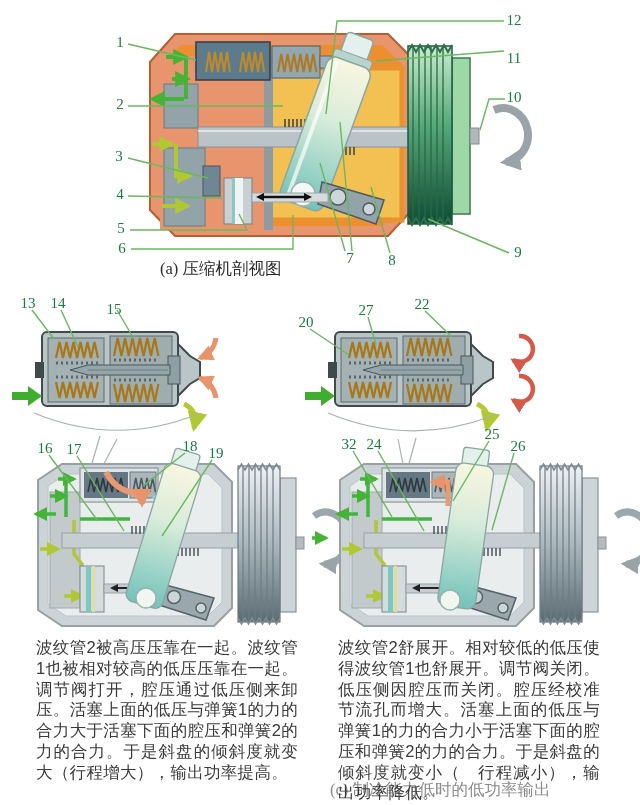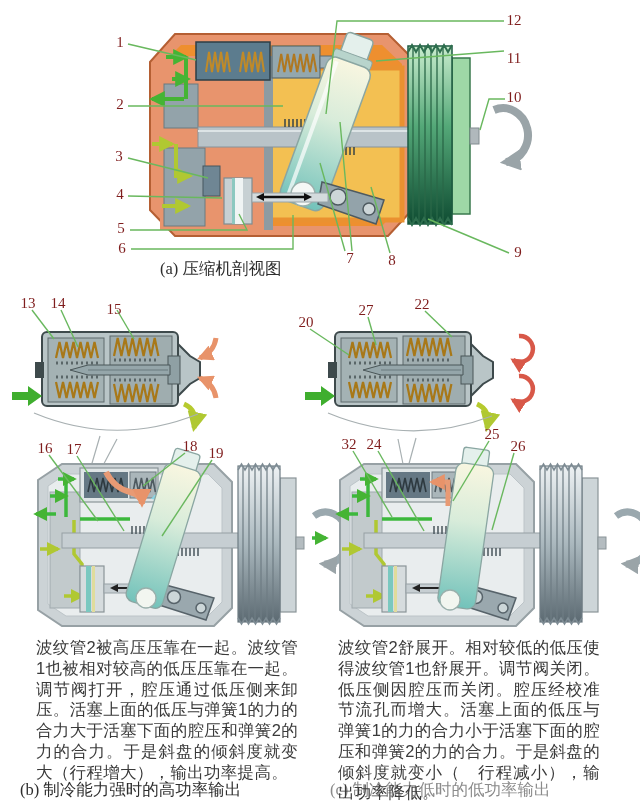--- a/index.html
+++ b/index.html
@@ -1,19 +1,19 @@
 <!DOCTYPE html>
 <html><head>
 <meta charset="utf-8">
 <style>
   html,body{margin:0;padding:0;background:#fff;}
   #canvas{position:relative;width:640px;height:805px;background:#ffffff;overflow:hidden;
           font-family:"Liberation Serif", serif;}
   #art{position:absolute;left:0;top:0;}
-  .co{position:absolute;transform:translate(-50%,-50%);font-size:15px;color:#7f1d1d;
+  .co{position:absolute;transform:translate(-50%,-50%);font-size:15px;color:#15803d;
       font-family:"Liberation Serif", serif;white-space:nowrap;}
   .cap{position:absolute;text-align:left;font-size:16.5px;color:#2e2e2e;
        font-family:"Liberation Serif", serif;white-space:nowrap;}
   .cap-c{color:#8b8b8b;}
   .para{position:absolute;width:262px;font-size:16.5px;line-height:1.26;color:#3a3a3a;
         text-align:justify;letter-spacing:0.3px;font-family:Liberation Sans, sans-serif;}
 </style>
 </head>
 <body>
 
@@ -279,19 +279,18 @@
 <div class="co" style="left:216px;top:453px">19</div>
 <div class="co" style="left:306px;top:322px">20</div>
 <div class="co" style="left:366px;top:310px">27</div>
 <div class="co" style="left:422px;top:304px">22</div>
 <div class="co" style="left:349px;top:444px">32</div>
 <div class="co" style="left:374px;top:444px">24</div>
 <div class="co" style="left:492px;top:434px">25</div>
 <div class="co" style="left:518px;top:446px">26</div>
 
 <div class="cap" style="left:160px;top:258px;width:320px">(a) 压缩机剖视图</div>
-<div class="cap" style="left:20px;top:779px;width:300px">(b) 制冷能力强时的高功率输出</div>
 <div class="cap cap-c" style="left:330px;top:779px;width:300px">(c) 制冷能力低时的低功率输出</div>
 
 <div class="para" style="left:36px;top:637px">波纹管2被高压压靠在一起。波纹管1也被相对较高的低压压靠在一起。调节阀打开，腔压通过低压侧来卸压。活塞上面的低压与弹簧1的力的合力大于活塞下面的腔压和弹簧2的力的合力。于是斜盘的倾斜度就变大（行程增大），输出功率提高。</div>
 <div class="para" style="left:338px;top:637px">波纹管2舒展开。相对较低的低压使得波纹管1也舒展开。调节阀关闭。低压侧因腔压而关闭。腔压经校准节流孔而增大。活塞上面的低压与弹簧1的力的合力小于活塞下面的腔压和弹簧2的力的合力。于是斜盘的倾斜度就变小（　行程减小），输出功率降低。</div>
 
 </div>
 
 </body></html>

